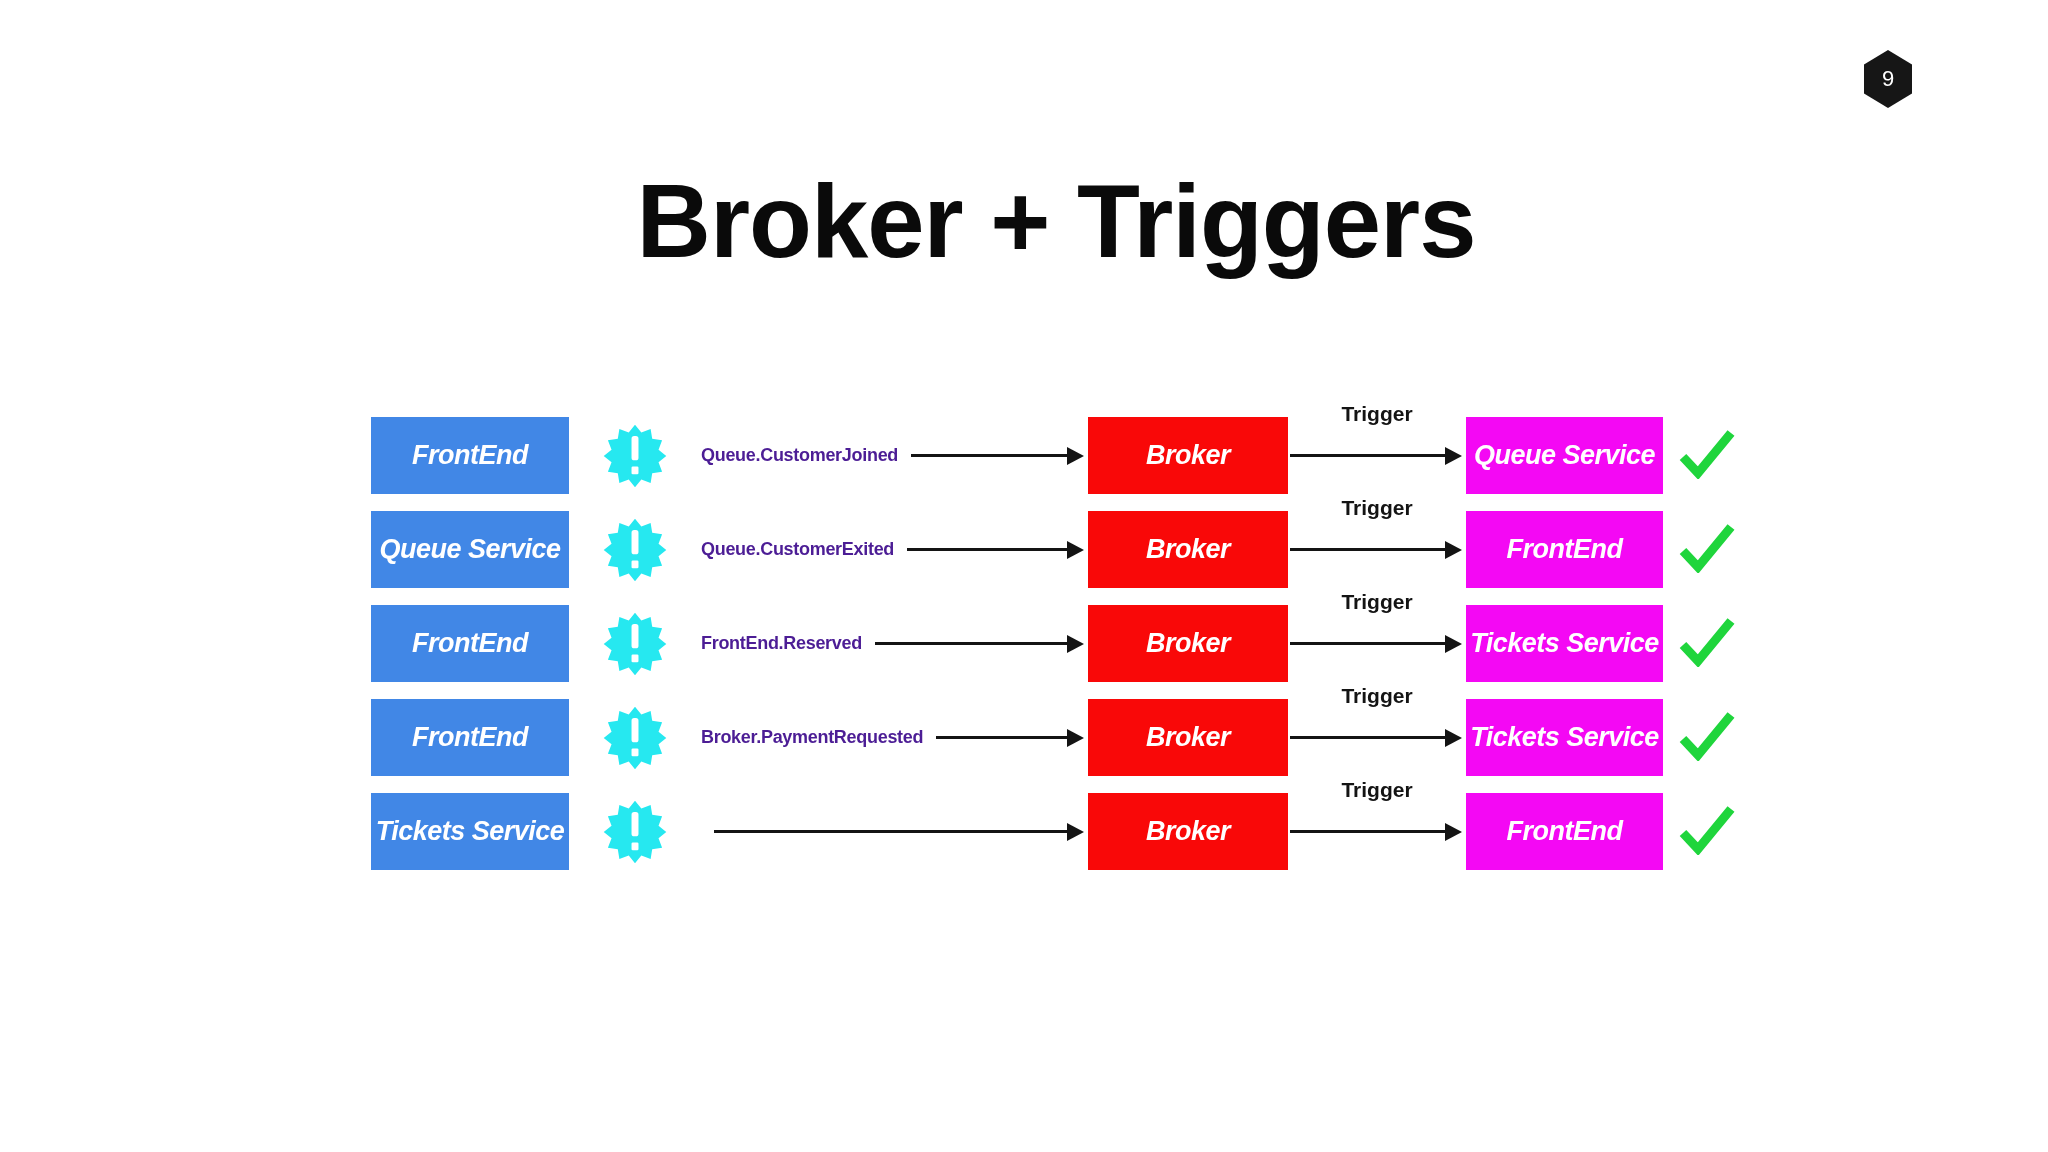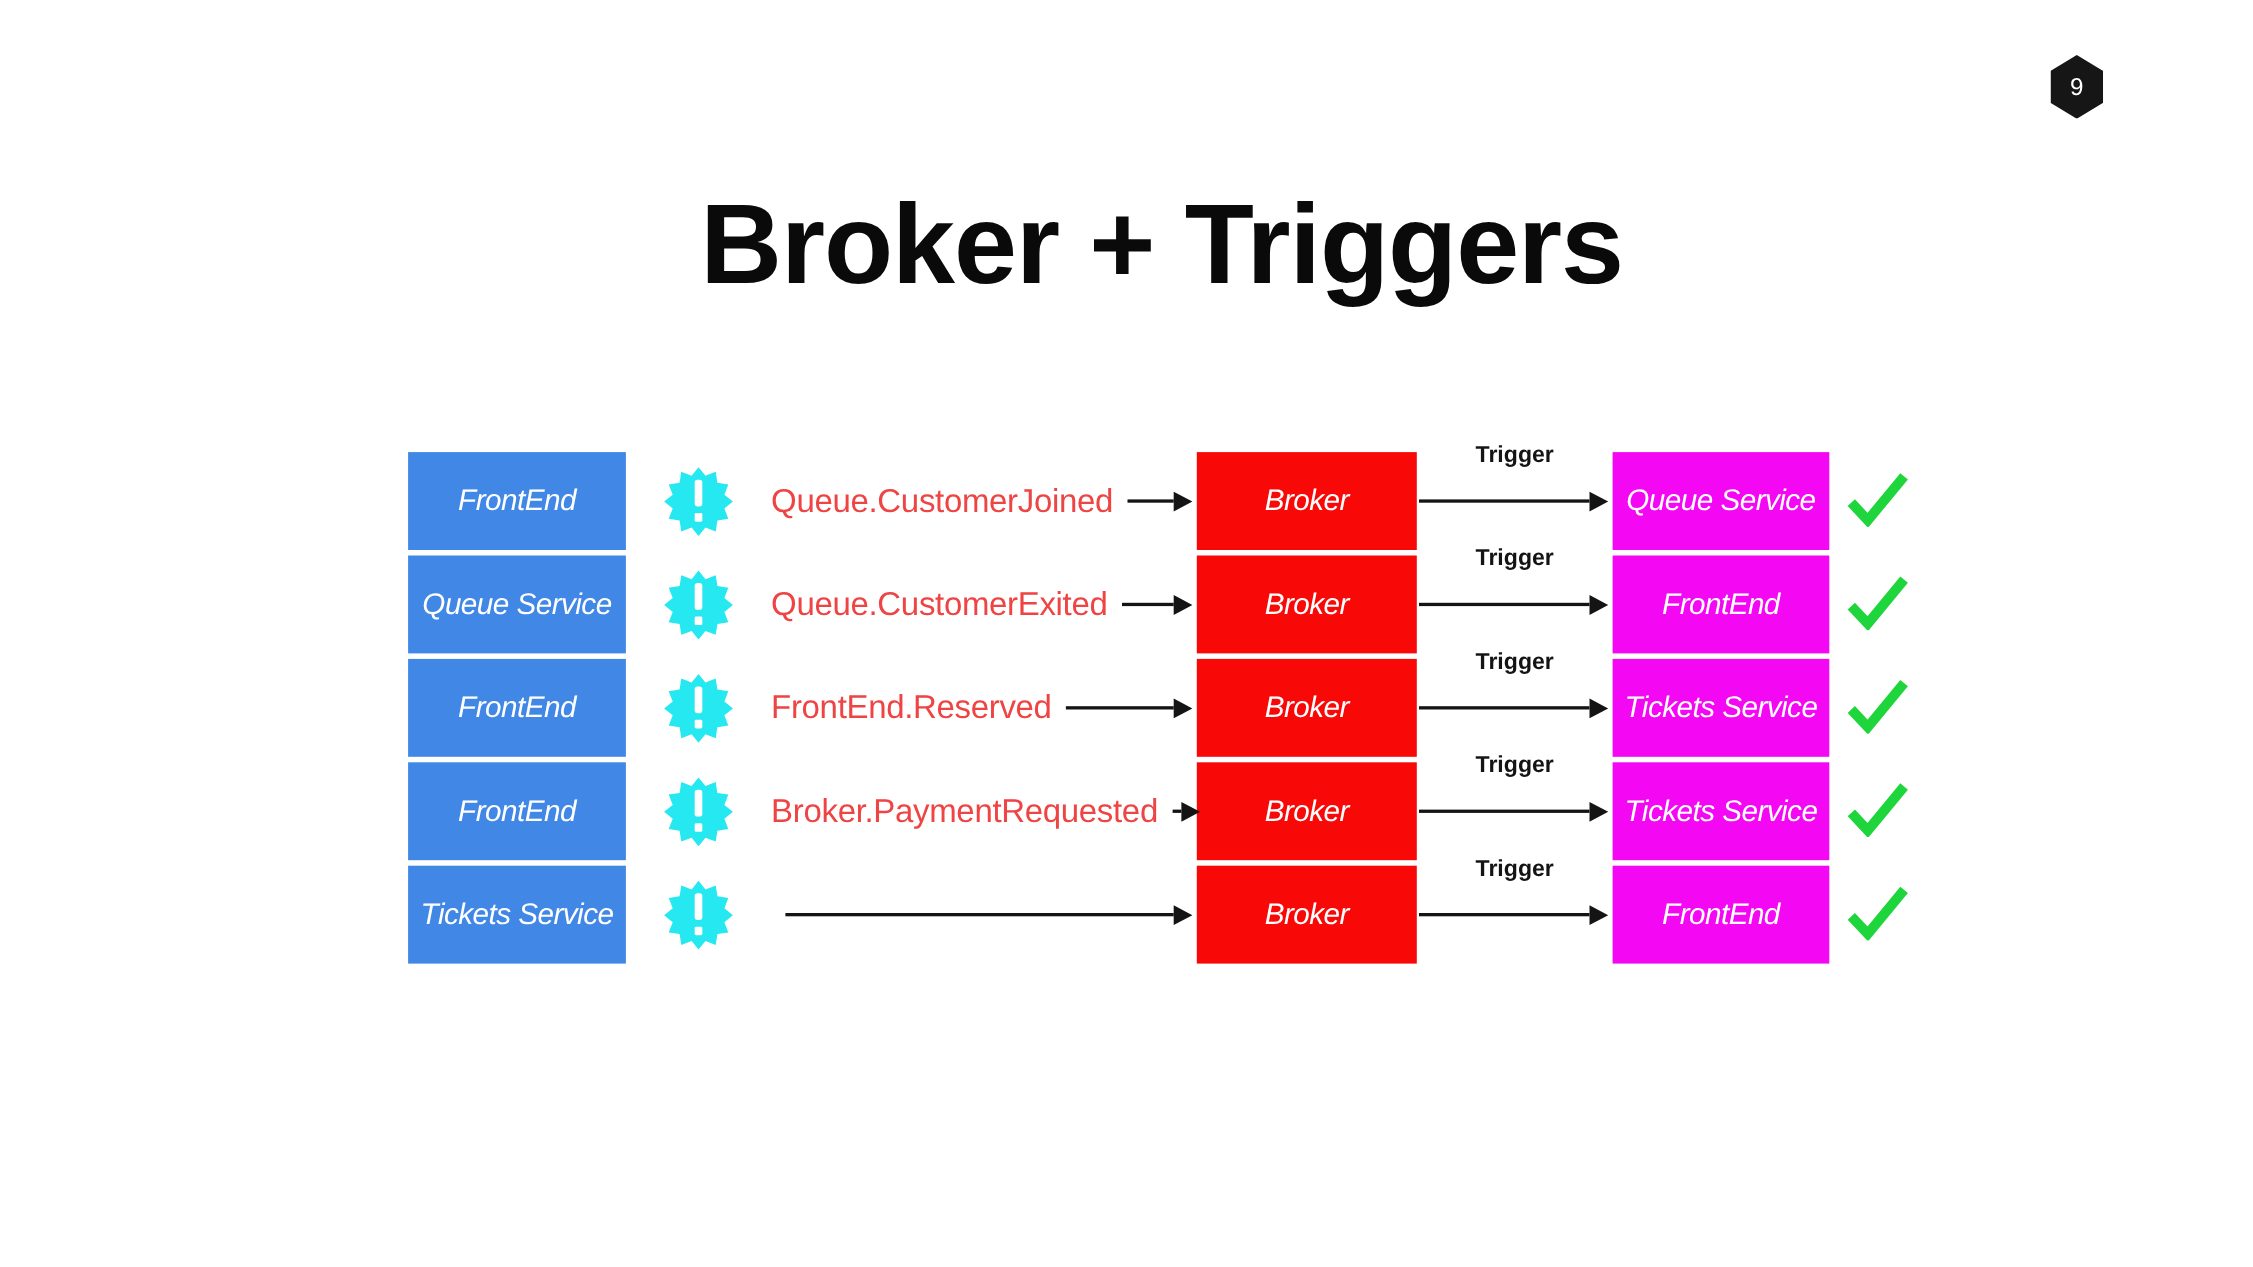--- a/index.html
+++ b/index.html
@@ -29,35 +29,35 @@
     font-size:103px; font-weight:bold; letter-spacing:-1px;
     transform:translateX(32px);
     color:#0a0a0a;
   }
 
   
   .diagram { position:absolute; left:371px; top:417px; }
   .row { display:flex; align-items:center; height:77px; margin-bottom:17px; }
 
   .box {
-    height:89px; display:flex; align-items:center; justify-content:center;
-    color:#ffffff; font-weight:normal; font-style:italic;
+    height:77px; display:flex; align-items:center; justify-content:center;
+    color:#ffffff; font-weight:bold; font-style:italic;
     font-size:27px; letter-spacing:-0.5px; white-space:nowrap;
   }
   .src    { width:198px; }
   .broker { width:200px;text-align:right; }
   .dst    { width:197px; }
 
   .badge-col { width:132px; display:flex; align-items:center; justify-content:center; }
   .badge-col svg { display:block; }
 
   .event-col { width:387px; display:flex; align-items:center; }
   .event {
-    font-size:30px; font-weight:normal; letter-spacing:-0.3px;
-    white-space:nowrap; color:#ef4444;
+    font-size:18px; font-weight:bold; letter-spacing:-0.3px;
+    white-space:nowrap; color:#4c1d95;
   }
 
   .arrow {
     flex:1; height:3px; background:#141414;
     position:relative; margin-left:13px; margin-right:21px; min-width:8px;
   }
   .arrow::after {
     content:""; position:absolute; right:-17px; top:-7.5px;
     width:0; height:0;
     border-left:17px solid #141414;

